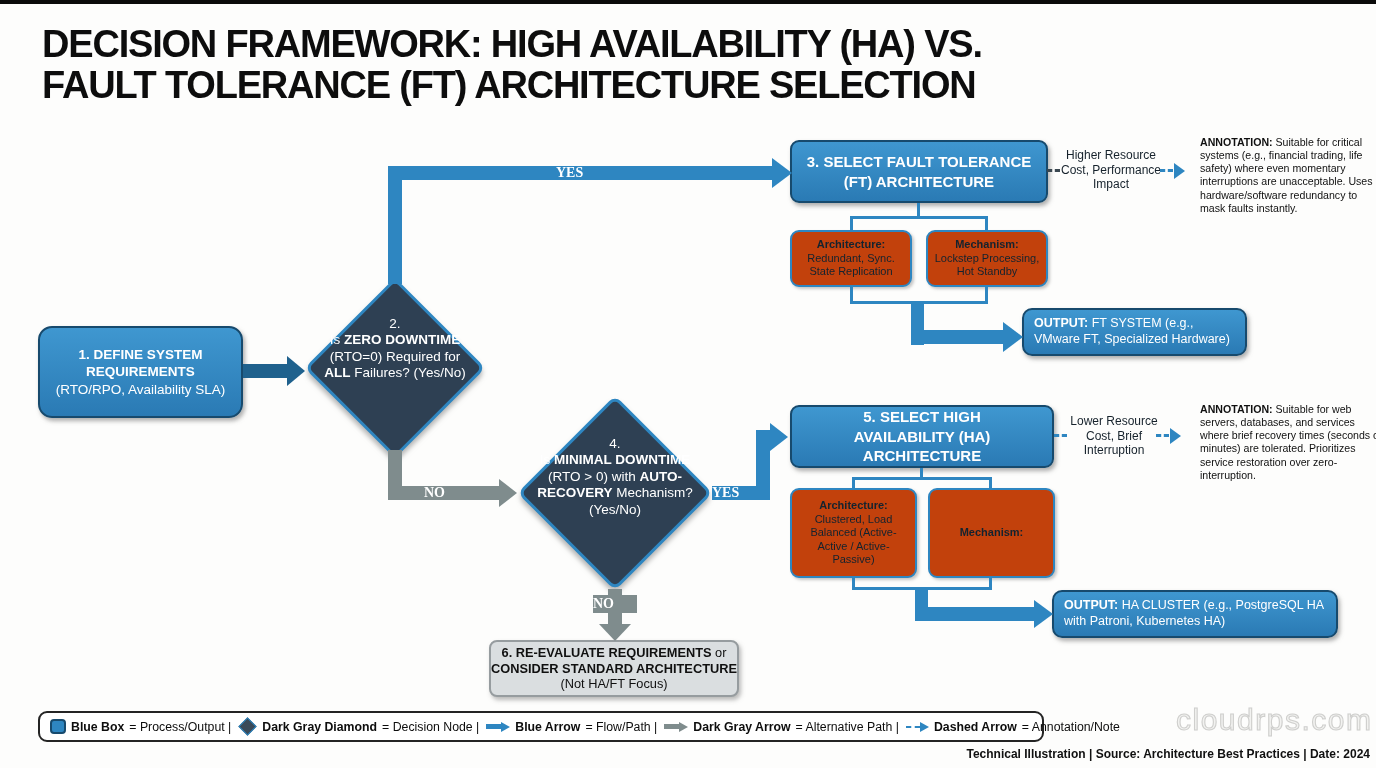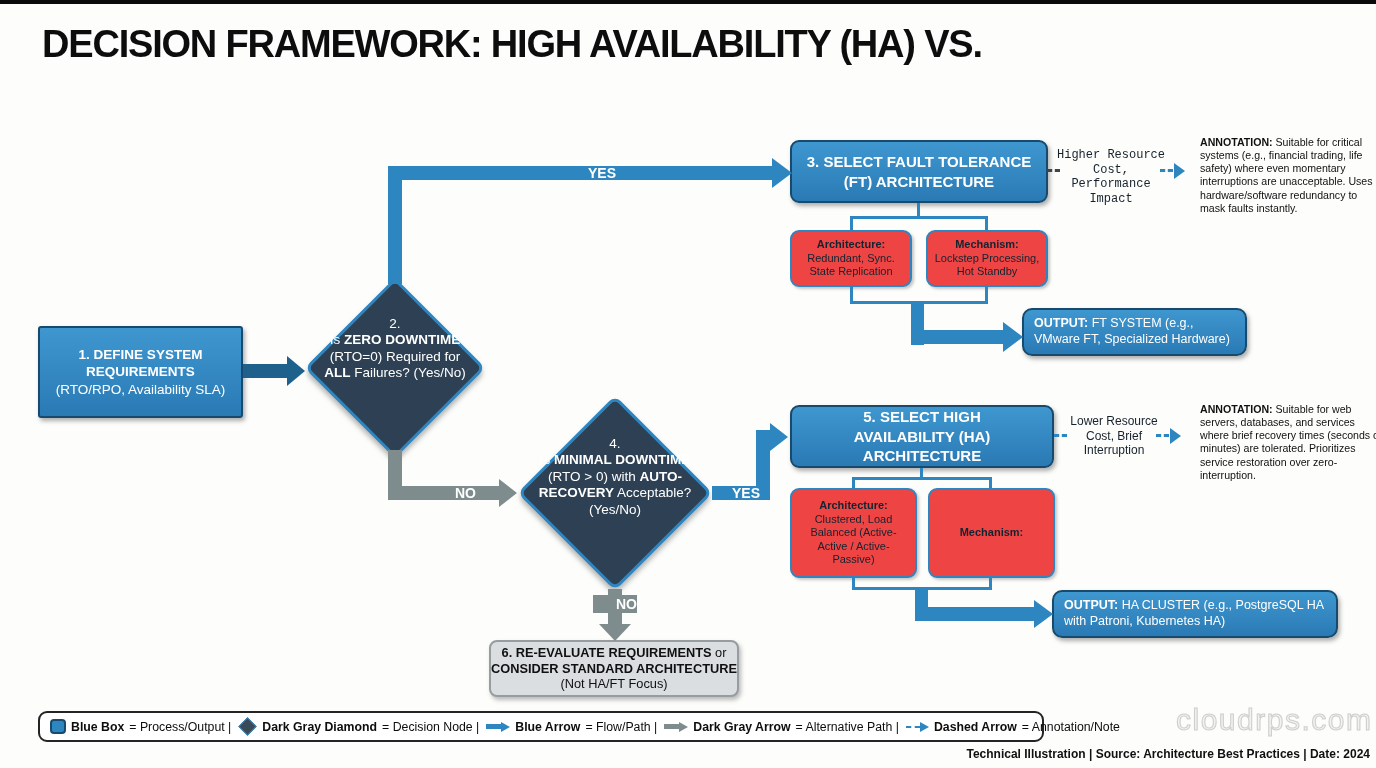--- a/index.html
+++ b/index.html
@@ -6,43 +6,43 @@
   html,body { width:1376px; height:768px; background:#fff; overflow:hidden;
               font-family:"Liberation Sans", sans-serif; }
   .abs { position:absolute; }
   #canvas { position:relative; width:1376px; height:768px; background:#fdfdfc; }
 
   #top-strip { left:0; top:0; width:1376px; height:4px; background:#0a0a0a; }
 
   #title { left:42px; top:24px; width:1010px; font-size:38px; line-height:1.08;
            font-weight:700; letter-spacing:-1.2px; color:#0d0d0d; }
   .proc { background:linear-gradient(180deg,#3f97d0 0%,#2a7ab4 100%);
-          border:2.5px solid #174a6d; border-radius:3px; color:#fff;
+          border:2.5px solid #174a6d; border-radius:14px; color:#fff;
           display:flex; flex-direction:column; justify-content:center; align-items:center;
           text-align:center; box-shadow:2px 3px 4px rgba(110,110,110,.55); }
   .proc.square { border-radius:9px; }
   .outbox { background:linear-gradient(180deg,#3f97d0 0%,#2a7ab4 100%);
             border:2.5px solid #174a6d; border-radius:10px; color:#fff;
             display:flex; flex-direction:column; justify-content:center;
             text-align:left; padding:5px 10px; box-shadow:2px 3px 4px rgba(110,110,110,.55); }
-  .subbox { background:#ef4444; border:2px solid #2E86C1; border-radius:9px;
+  .subbox { background:#c2410c; border:2px solid #2E86C1; border-radius:9px;
             color:#13232f; display:flex; flex-direction:column; justify-content:center;
             text-align:center; padding:3px 5px; box-shadow:2px 2px 3px rgba(130,130,130,.45); }
   .diamond { background:#2E4053; border:3px solid #2E86C1; border-radius:8px;
              transform:rotate(45deg); box-shadow:3px 3px 5px rgba(110,110,110,.5); }
   .dtext { color:#fff; text-align:center; font-size:13.5px; line-height:1.22; z-index:5; }
 
   .shaft-b { background:#2E86C1; z-index:2; }
   .shaft-db { background:#1F618D; z-index:2; }
   .shaft-g { background:#7F8C8D; z-index:2; }
   .thin-b { background:#2E86C1; z-index:1; }
   .tri { width:0; height:0; z-index:2; }
 
-  .flowlabel { color:#fff; font-weight:700; font-size:14px; text-align:right;
-               line-height:14px; z-index:4; }
+  .flowlabel { color:#fff; font-weight:700; font-size:14px; text-align:left;
+               line-height:14px; z-index:4;font-family:Liberation Serif, serif; }
   .note { font-size:12px; line-height:1.22; color:#16222c; text-align:center; }
   .annot { font-size:10.6px; line-height:1.24; color:#101010;margin-left:12px; }
   .dash-b { height:0; border-top:3px dashed #2E86C1; z-index:2; }
   .dash-d { height:0; border-top:3px dashed #3a4750; z-index:2; }
 
   #box6 { background:#DADEE0; border:2px solid #969c9f; border-radius:8px; color:#101010;
           display:flex; flex-direction:column; justify-content:center; align-items:center;
           text-align:center; box-shadow:2px 3px 4px rgba(120,120,120,.5);
           font-size:12.8px; line-height:1.25; }
 
@@ -64,20 +64,21 @@
 </style>
 </head>
 <body>
 
 <div id="canvas">
 
   <div id="top-strip" class="abs"></div>
 
   <div id="title" class="abs">
     <div>DECISION FRAMEWORK: HIGH AVAILABILITY (HA) VS.</div>
+    <div>FAULT TOLERANCE (FT) ARCHITECTURE SELECTION</div>
   </div>
 
   <div class="abs proc" style="left:38px;top:326px;width:205px;height:92px;font-size:13.5px;line-height:1.3;padding:4px 8px;">
     <b>1. DEFINE SYSTEM REQUIREMENTS</b>
     <span>(RTO/RPO, Availability SLA)</span>
   </div>
   <div class="abs shaft-db" style="left:243px;top:364px;width:46px;height:14px;"></div>
   <div class="abs tri" style="left:287px;top:356px;border-top:15px solid transparent;border-bottom:15px solid transparent;border-left:18px solid #1F618D;"></div>
 
   <div class="abs diamond" style="left:331px;top:304px;width:128px;height:128px;"></div>
@@ -113,36 +114,36 @@
   </div>
 
   <div class="abs shaft-b" style="left:911px;top:303px;width:13px;height:42px;"></div>
   <div class="abs shaft-b" style="left:911px;top:330px;width:94px;height:14px;"></div>
   <div class="abs tri" style="left:1003px;top:322px;border-top:15px solid transparent;border-bottom:15px solid transparent;border-left:20px solid #2E86C1;"></div>
   <div class="abs outbox" style="left:1022px;top:308px;width:225px;height:48px;font-size:12.5px;line-height:1.25;">
     <div><b>OUTPUT:</b><span> FT SYSTEM (e.g., VMware FT, Specialized Hardware)</span></div>
   </div>
 
   <div class="abs dash-d" style="left:1047px;top:169px;width:13px;"></div>
-  <div class="abs note" style="left:1056px;top:148px;width:110px;font-family:Liberation Mono, monospace;">Higher Resource Cost, Performance Impact</div>
+  <div class="abs note" style="left:1056px;top:148px;width:110px;">Higher Resource Cost, Performance Impact</div>
   <div class="abs dash-b" style="left:1160px;top:169px;width:13px;"></div>
   <div class="abs tri" style="left:1174px;top:163px;border-top:8px solid transparent;border-bottom:8px solid transparent;border-left:11px solid #2E86C1;"></div>
   <div class="abs annot" style="left:1188px;top:136px;width:182px;">
     <b>ANNOTATION:</b><span> Suitable for critical systems (e.g., financial trading, life safety) where even momentary interruptions are unacceptable. Uses hardware/software redundancy to mask faults instantly.</span>
   </div>
 
   <div class="abs shaft-g" style="left:388px;top:450px;width:14px;height:50px;"></div>
   <div class="abs shaft-g" style="left:388px;top:486px;width:111px;height:14px;"></div>
   <div class="abs tri" style="left:499px;top:479px;border-top:14px solid transparent;border-bottom:14px solid transparent;border-left:18px solid #7F8C8D;"></div>
   <div class="abs flowlabel" style="left:424px;top:486px;width:52px;background:#7F8C8D;">NO</div>
 
   <div class="abs diamond" style="left:546px;top:424px;width:138px;height:138px;"></div>
   <div class="abs dtext" style="left:532px;top:436px;width:166px;">
     <div>4.</div>
-    <span>Is </span><b>MINIMAL DOWNTIME</b><span> (RTO &gt; 0) with </span><b>AUTO-RECOVERY</b><span> Acceptable? (Yes/No)</span>
+    <span>Is </span><b>MINIMAL DOWNTIME</b><span> (RTO &gt; 0) with </span><b>AUTO-RECOVERY</b><span> Mechanism? (Yes/No)</span>
   </div>
 
   <div class="abs shaft-b" style="left:713px;top:486px;width:57px;height:14px;"></div>
   <div class="abs shaft-b" style="left:756px;top:430px;width:14px;height:70px;"></div>
   <div class="abs tri" style="left:770px;top:423px;border-top:14px solid transparent;border-bottom:14px solid transparent;border-left:18px solid #2E86C1;"></div>
   <div class="abs flowlabel" style="left:712px;top:486px;width:48px;background:#2E86C1;">YES</div>
 
   <div class="abs proc square" style="left:790px;top:405px;width:264px;height:63px;font-size:15px;line-height:1.3;padding:4px 22px;">
     <b>5. SELECT HIGH AVAILABILITY (HA) ARCHITECTURE</b>
   </div>

